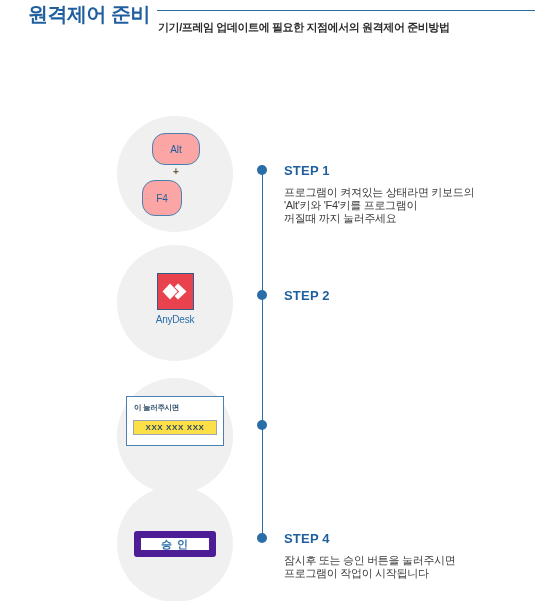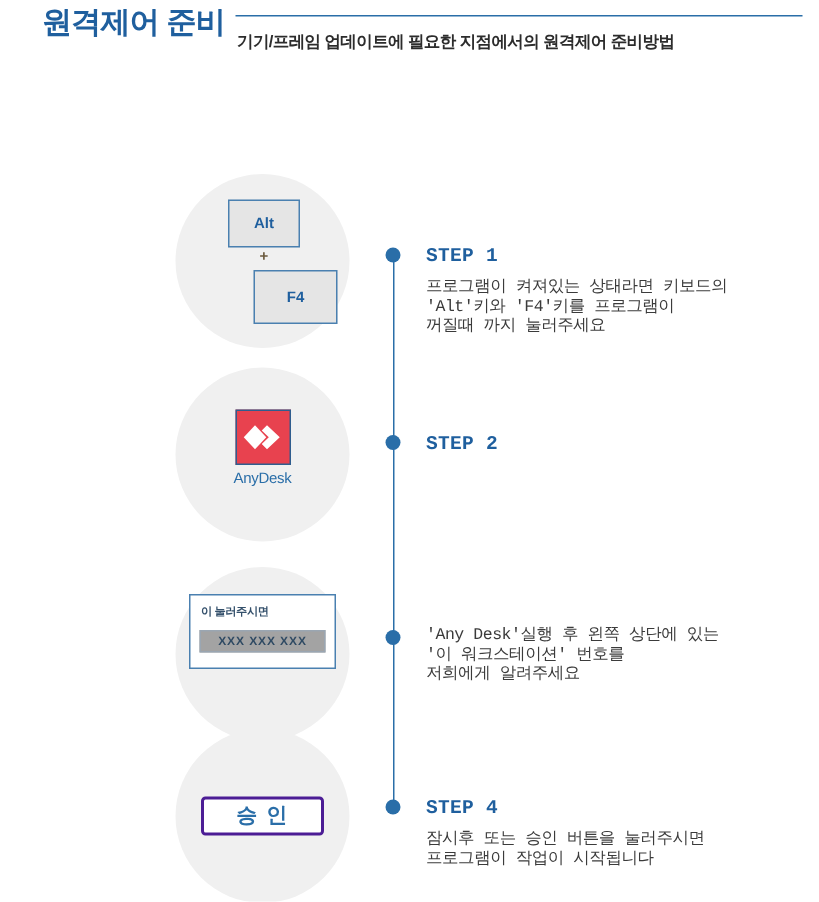--- a/index.html
+++ b/index.html
@@ -74,68 +74,67 @@
     position: absolute;
     left: 117px;
     width: 116px; height: 116px;
     border-radius: 50%;
     background: #f0f0f0;
   }
   .step-text {
     position: absolute;
     left: 284px;
     width: 250px;
-    font-family: Liberation Mono, monospace;
   }
   .step-heading {
     font-size: 13px;
     font-weight: 700;
     letter-spacing: 0.2px;
     color: #1f5f9e;
     margin: 0 0 8px 0;
   }
   .step-body {
     font-size: 11px;
     line-height: 13px;
     letter-spacing: -0.3px;
     color: #3b3b3b;
     white-space: pre-line;
     margin: 0;
   }
 
   
   .key-box {
     position: absolute;
-    background: #e5e5e5;
+    background: #fca5a5;
     border: 1px solid #4a80b0;
-    border-radius: 0;
+    border-radius: 13px;
     box-sizing: border-box;
     display: flex;
     align-items: center;
     justify-content: center;
     color: #1f5f9e;
     font-size: 10px;
-    font-weight: 700;
+    font-weight: 400;
   }
   .key-alt {
     left: 152px; top: 133px;
     width: 48px; height: 32px;
   }
   .key-plus {
     position: absolute;
     left: 152px; top: 166px;
     width: 48px;
     text-align: center;
     font-size: 10px;
     font-weight: 700;
     color: #6b5a3e;
   }
   .key-f4 {
-    left: 169px; top: 180px;
-    width: 56px; height: 36px;
+    left: 142px; top: 180px;
+    width: 40px; height: 36px;
   }
 
   
   .anydesk-icon {
     position: absolute;
     left: 157px; top: 273px;
     width: 37px; height: 37px;
     background: #e8424f;
     border: 1px solid #2f5d8e;
     box-sizing: border-box;
@@ -166,45 +165,45 @@
     font-size: 7.5px;
     font-weight: 700;
     letter-spacing: -0.3px;
     color: #34506b;
     white-space: nowrap;
   }
   .ws-input {
     position: absolute;
     left: 133px; top: 420px;
     width: 84px; height: 15px;
-    background: #a3a3a3;
+    background: #fde047;
     border: 1px solid #9aa6b2;
     box-sizing: border-box;
     display: flex;
     align-items: center;
     justify-content: center;
     font-size: 8px;
     font-weight: 700;
     letter-spacing: 0.6px;
     color: #2f4a63;
   }
 
   
   .approve-btn {
     position: absolute;
     left: 134px; top: 531px;
     width: 82px; height: 26px;
     background: #ffffff;
-    border: 2px solid #4c1d95;
+    border: 7px solid #4c1d95;
     border-radius: 3px;
     box-sizing: border-box;
     display: flex;
     align-items: center;
     justify-content: center;
-    font-size: 14px;
+    font-size: 11px;
     font-weight: 700;
     letter-spacing: 1px;
     color: #2a6ea8;
   }
 </style>
 </head>
 <body>
 
 <div class="header">
   <div class="page-title">원격제어 준비</div>
@@ -250,23 +249,20 @@
 </div>
 
 <div class="step">
   <div class="step-visual" style="top:378px"></div>
 
   <div class="ws-panel"></div>
   <div class="ws-title">이 눌러주시면</div>
   <div class="ws-input">XXX XXX XXX</div>
 
   <div class="step-text" style="top:418px">
-    <p class="step-body">'Any Desk'실행 후 왼쪽 상단에 있는
-'이 워크스테이션' 번호를
-저희에게 알려주세요</p>
   </div>
 </div>
 
 <div class="step">
   <div class="step-visual" style="top:486px"></div>
 
   <div class="approve-btn">승 인</div>
 
   <div class="step-text" style="top:531px">
     <p class="step-heading">STEP 4</p>

